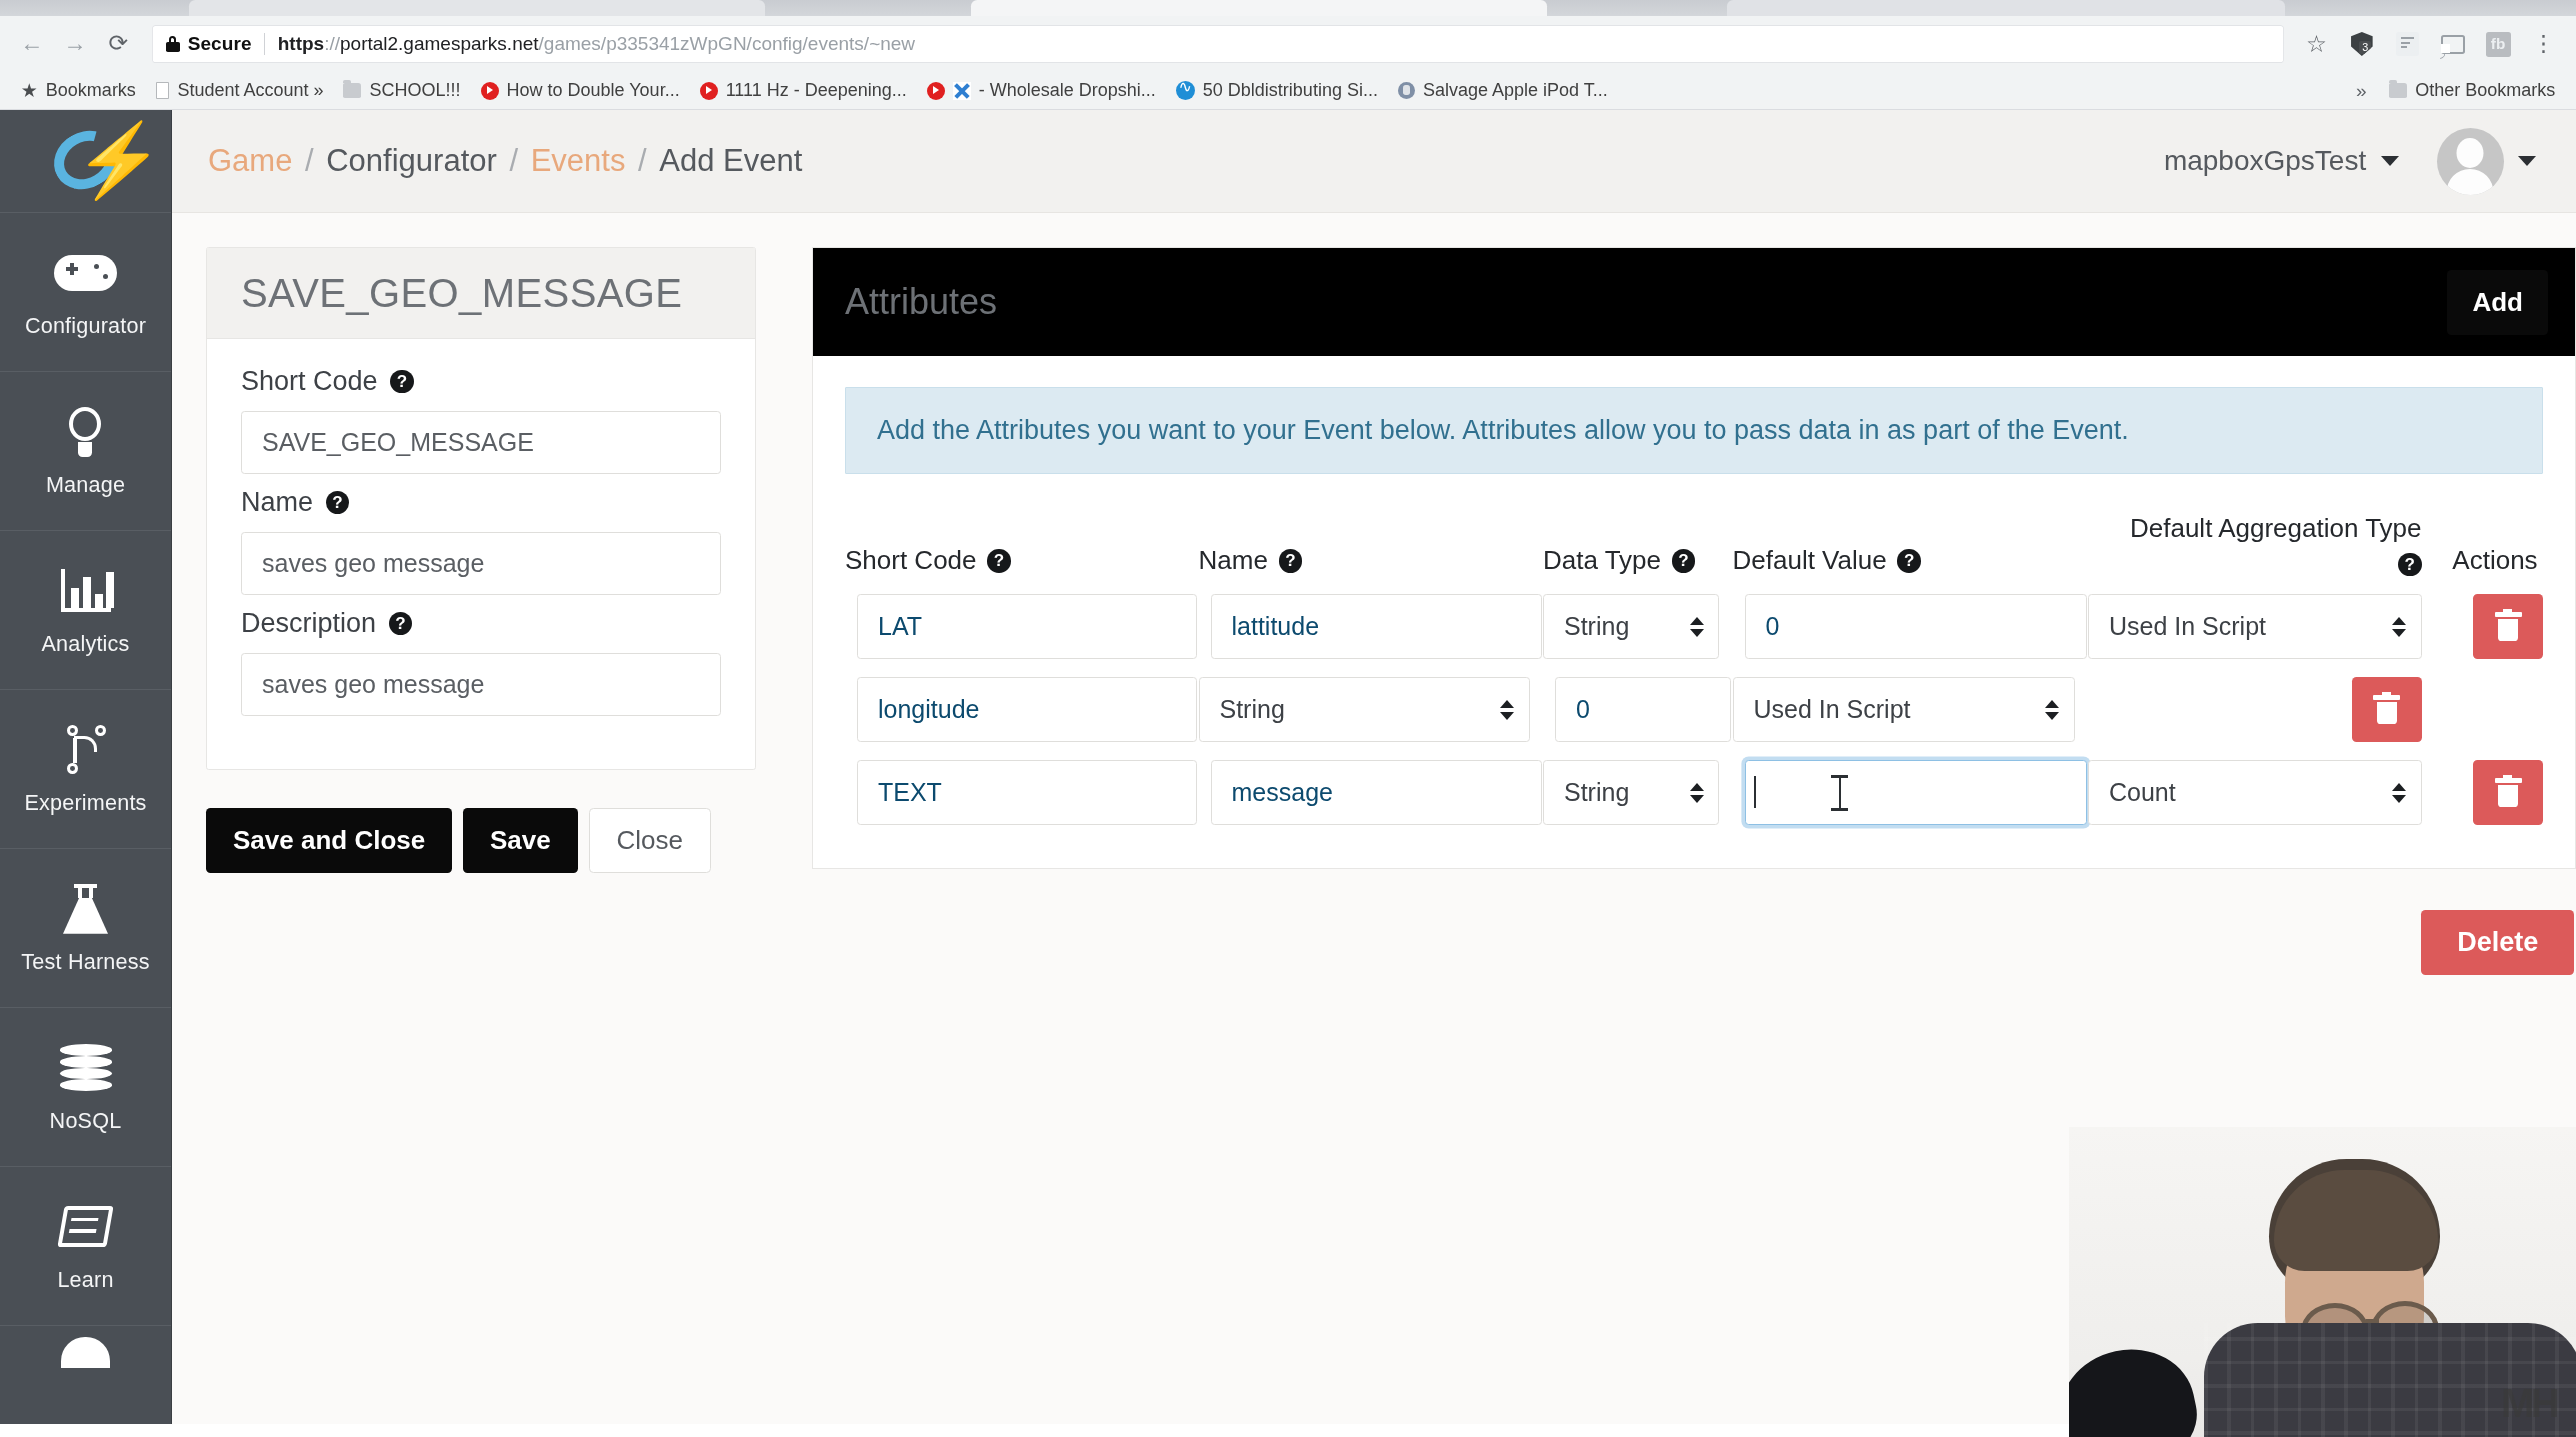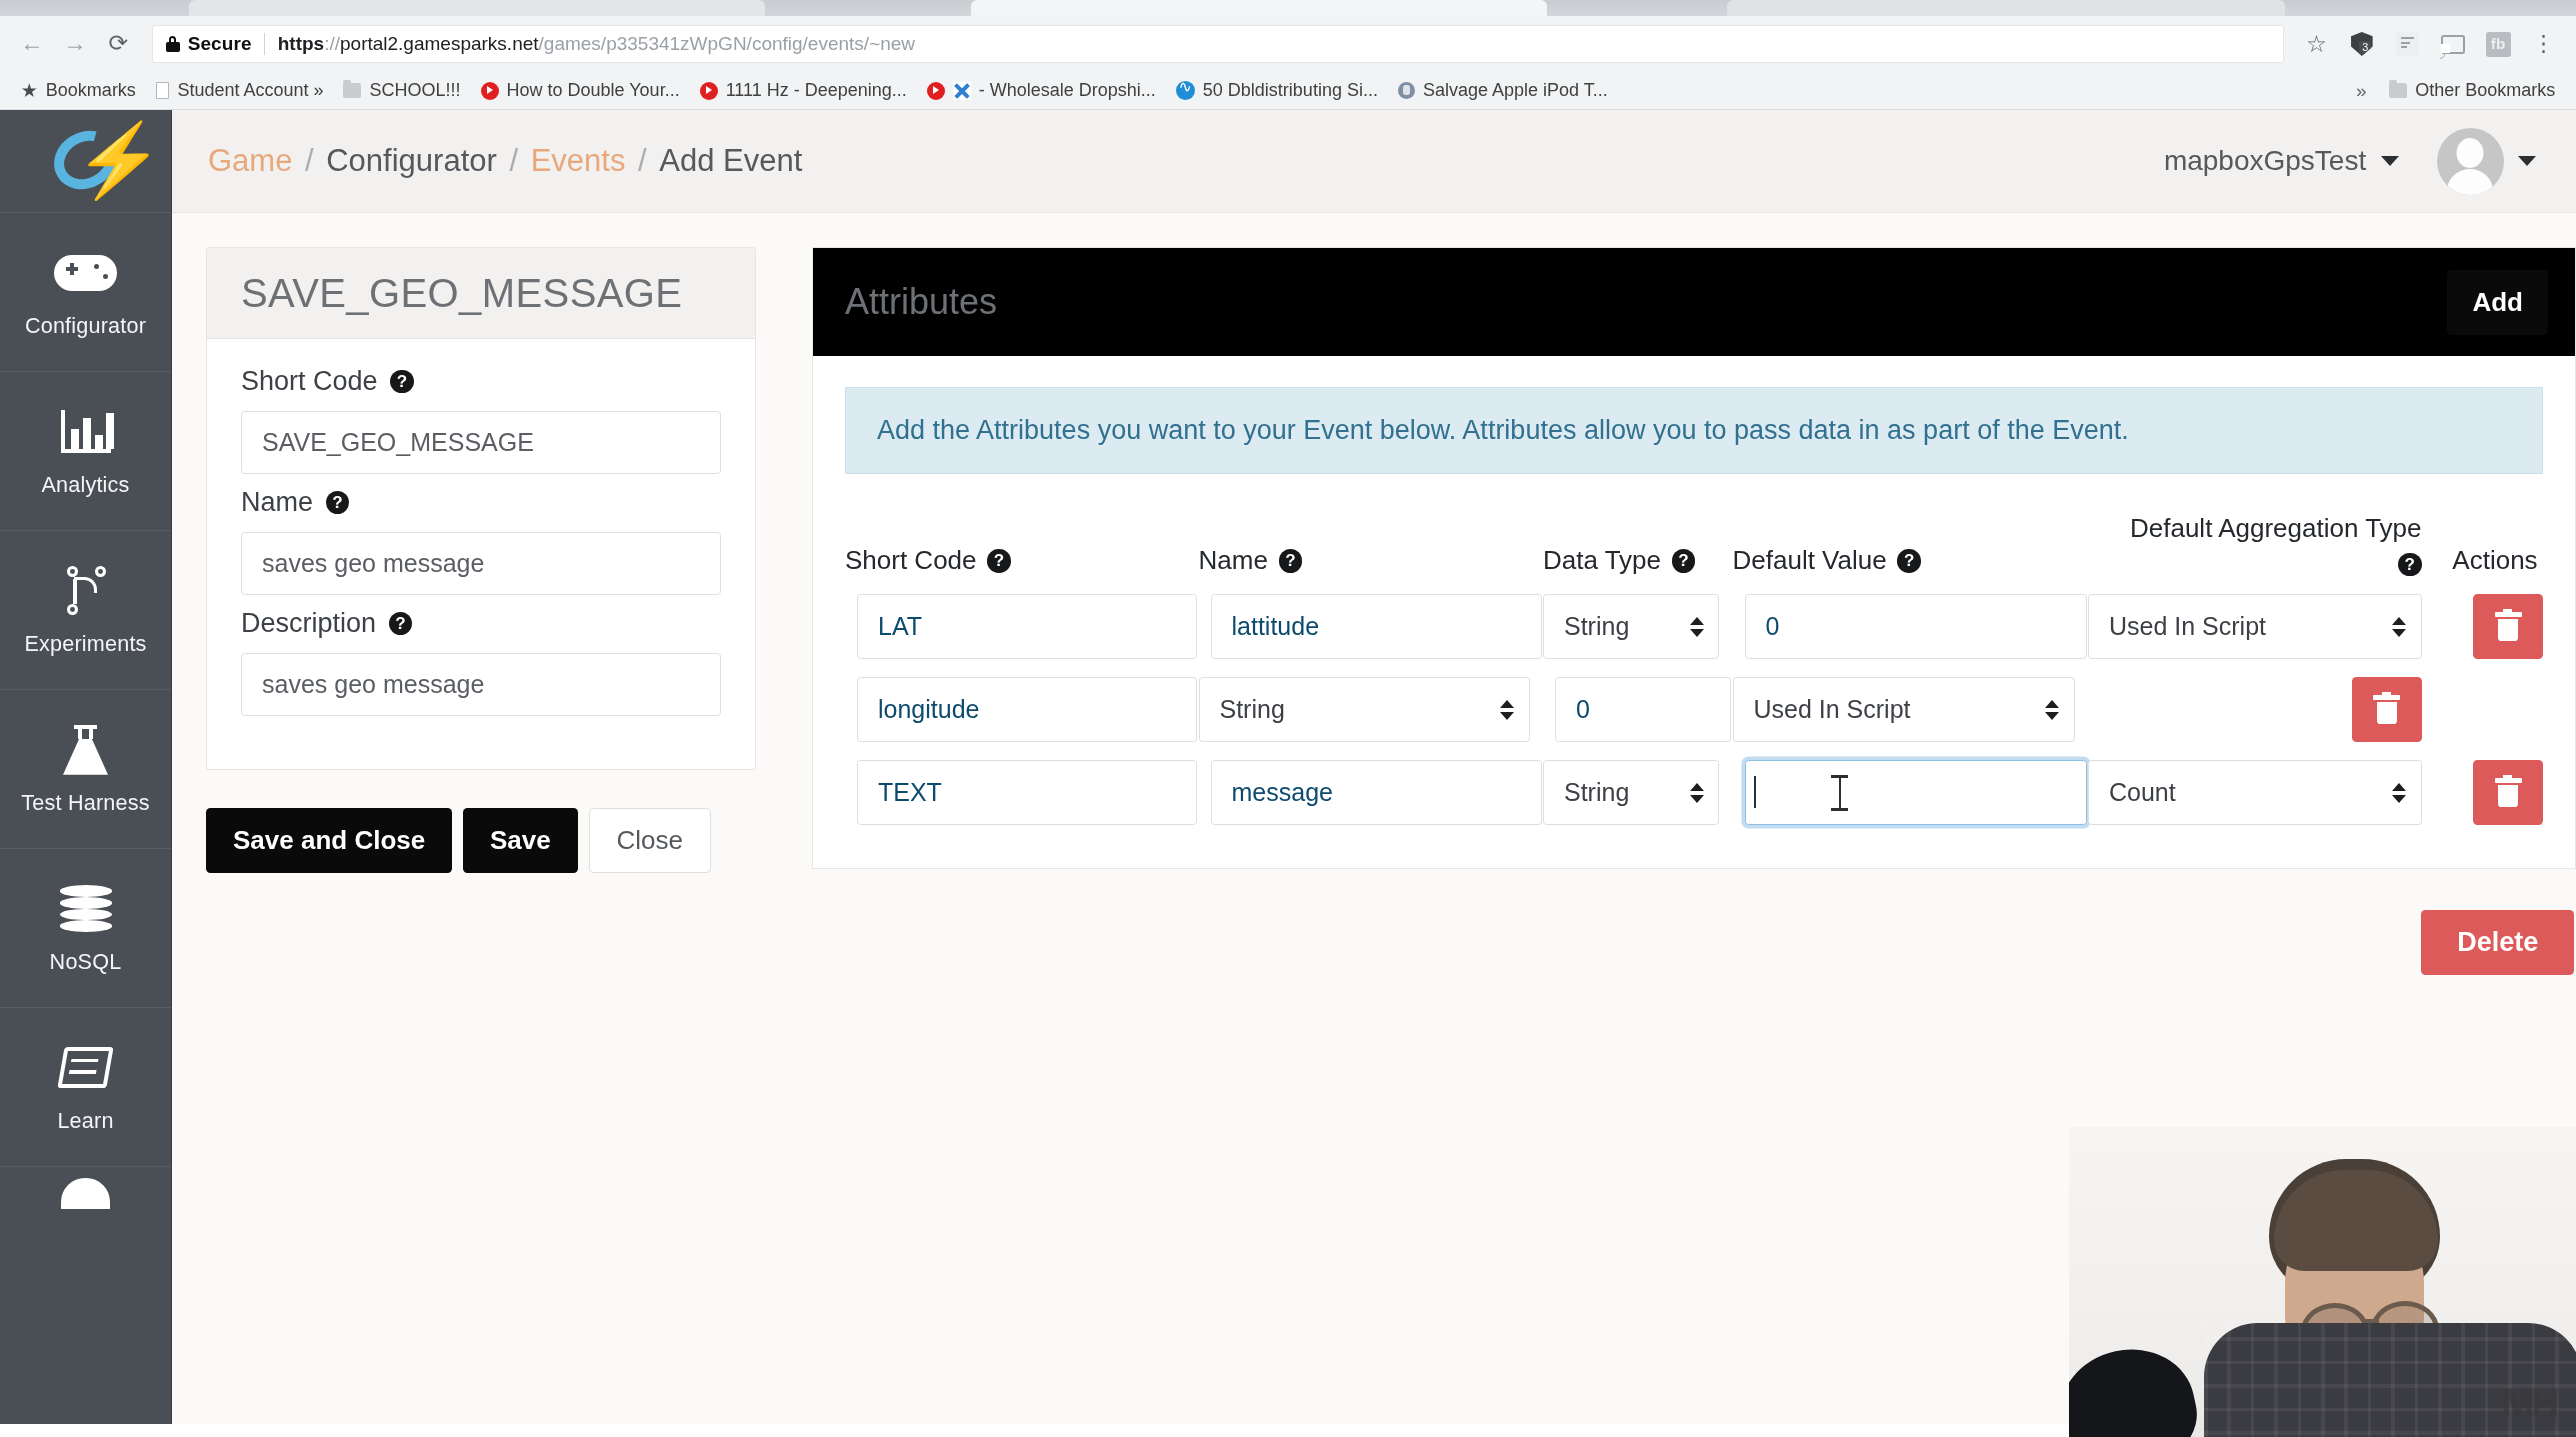--- a/index.html
+++ b/index.html
@@ -532,20 +532,29 @@
     <div class="sb-item">
       <span class="sb-ico">
         <span class="ico-gamepad">
             <span class="gp-dot a"></span>
             <span class="gp-dot b"></span>
           </span>
       </span>
       <span class="sb-label">Configurator</span>
     </div>
 
+    <div class="sb-item">
+      <span class="sb-ico">
+        <span class="ico-bulb">
+            <span class="glass"></span>
+            <span class="base"></span>
+          </span>
+      </span>
+      <span class="sb-label">Manage</span>
+    </div>
 
     <div class="sb-item">
       <span class="sb-ico">
         <span class="ico-bars">
             <i></i>
             <i></i>
             <i></i>
             <i></i>
           </span>
       </span>

